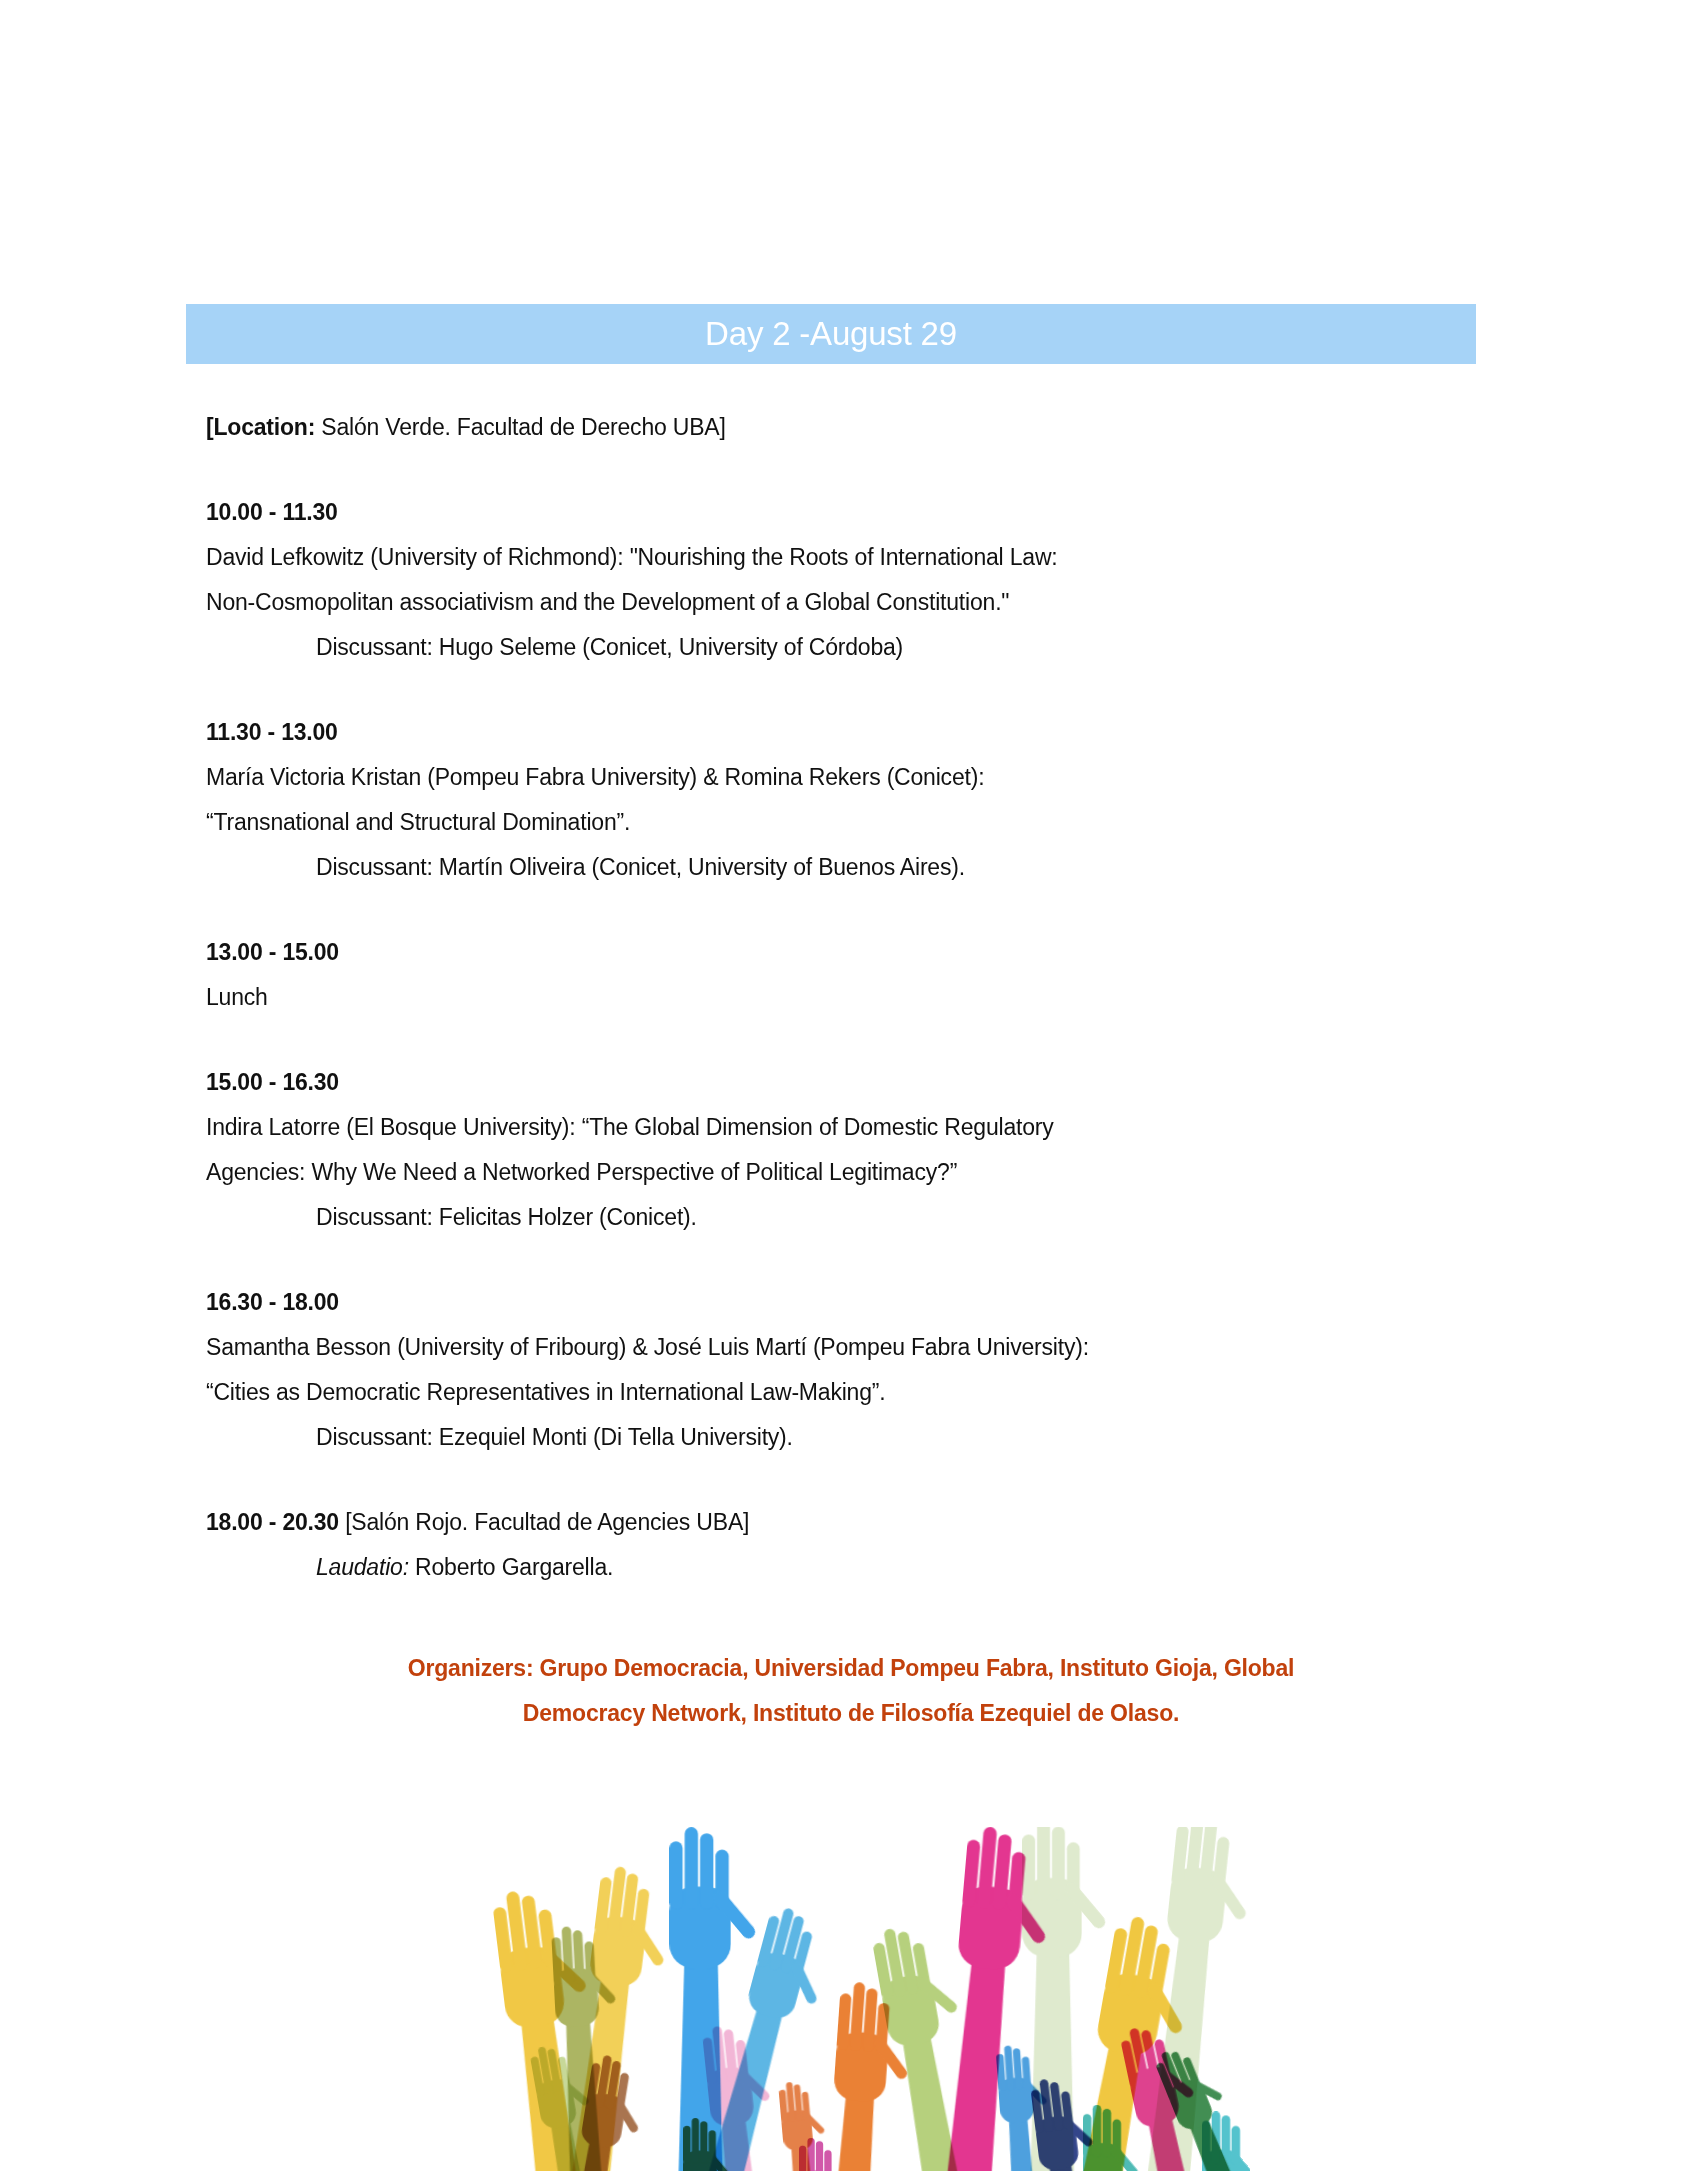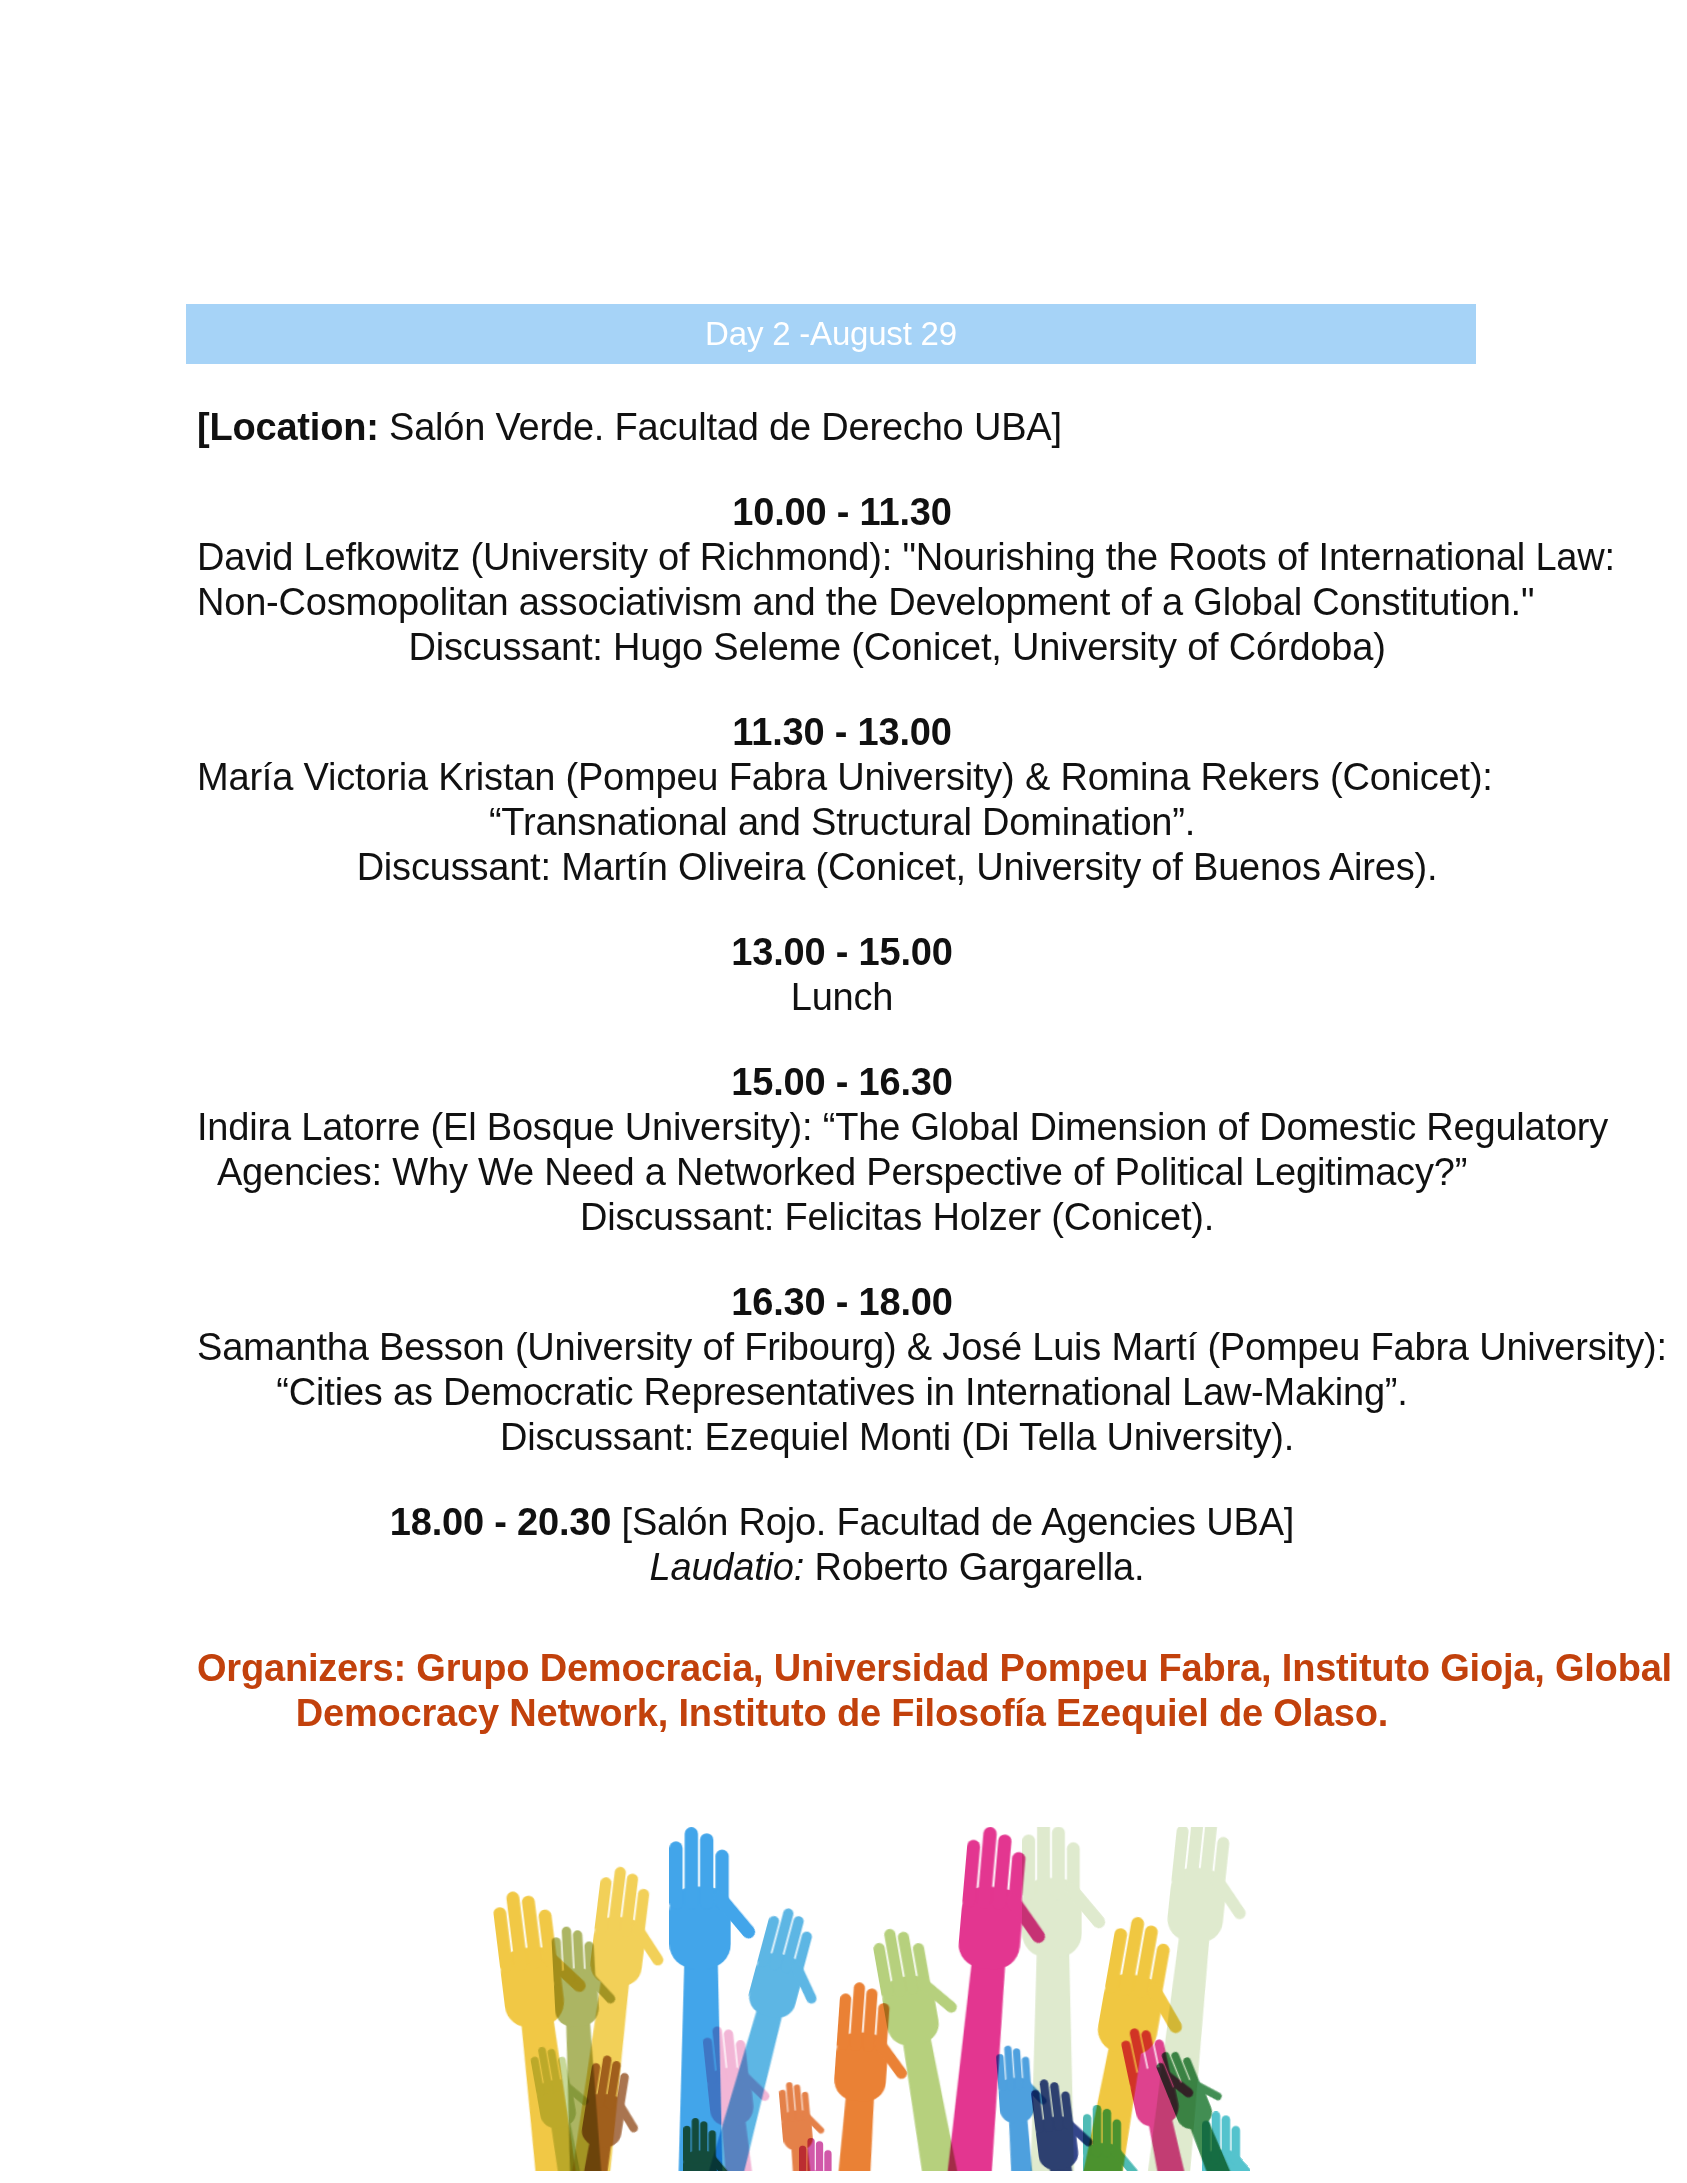--- a/index.html
+++ b/index.html
@@ -13,27 +13,27 @@
   }
   .banner{
     position:absolute;left:186px;top:304px;width:1290px;height:60px;
     background:#a6d3f7;
     display:flex;align-items:center;justify-content:center;
   }
   .banner .title{
     color:#ffffff;font-size:33px;letter-spacing:-0.2px;
   }
   .content{
-    position:absolute;left:197px;top:363px;width:1290px;
-    font-size:38px;line-height:45px;letter-spacing:-0.2px;
+    position:absolute;left:206px;top:363px;width:1290px;
+    font-size:23px;line-height:45px;letter-spacing:-0.2px;
   }
   .location{margin-top:42px;}
   .bold{font-weight:700;}
   .italic{font-style:italic;margin-top:7px;}
-  .session{margin-top:40px;text-align:center;}
+  .session{margin-top:40px;}
   .line{white-space:nowrap;}
   .indent{padding-left:110px;}
   .organizers{
     margin-top:56px;
     text-align:center;
     font-weight:700;
     color:#c2410c;
   }
   .hands{
     position:absolute;left:473px;top:1827px;width:777px;height:344px;

